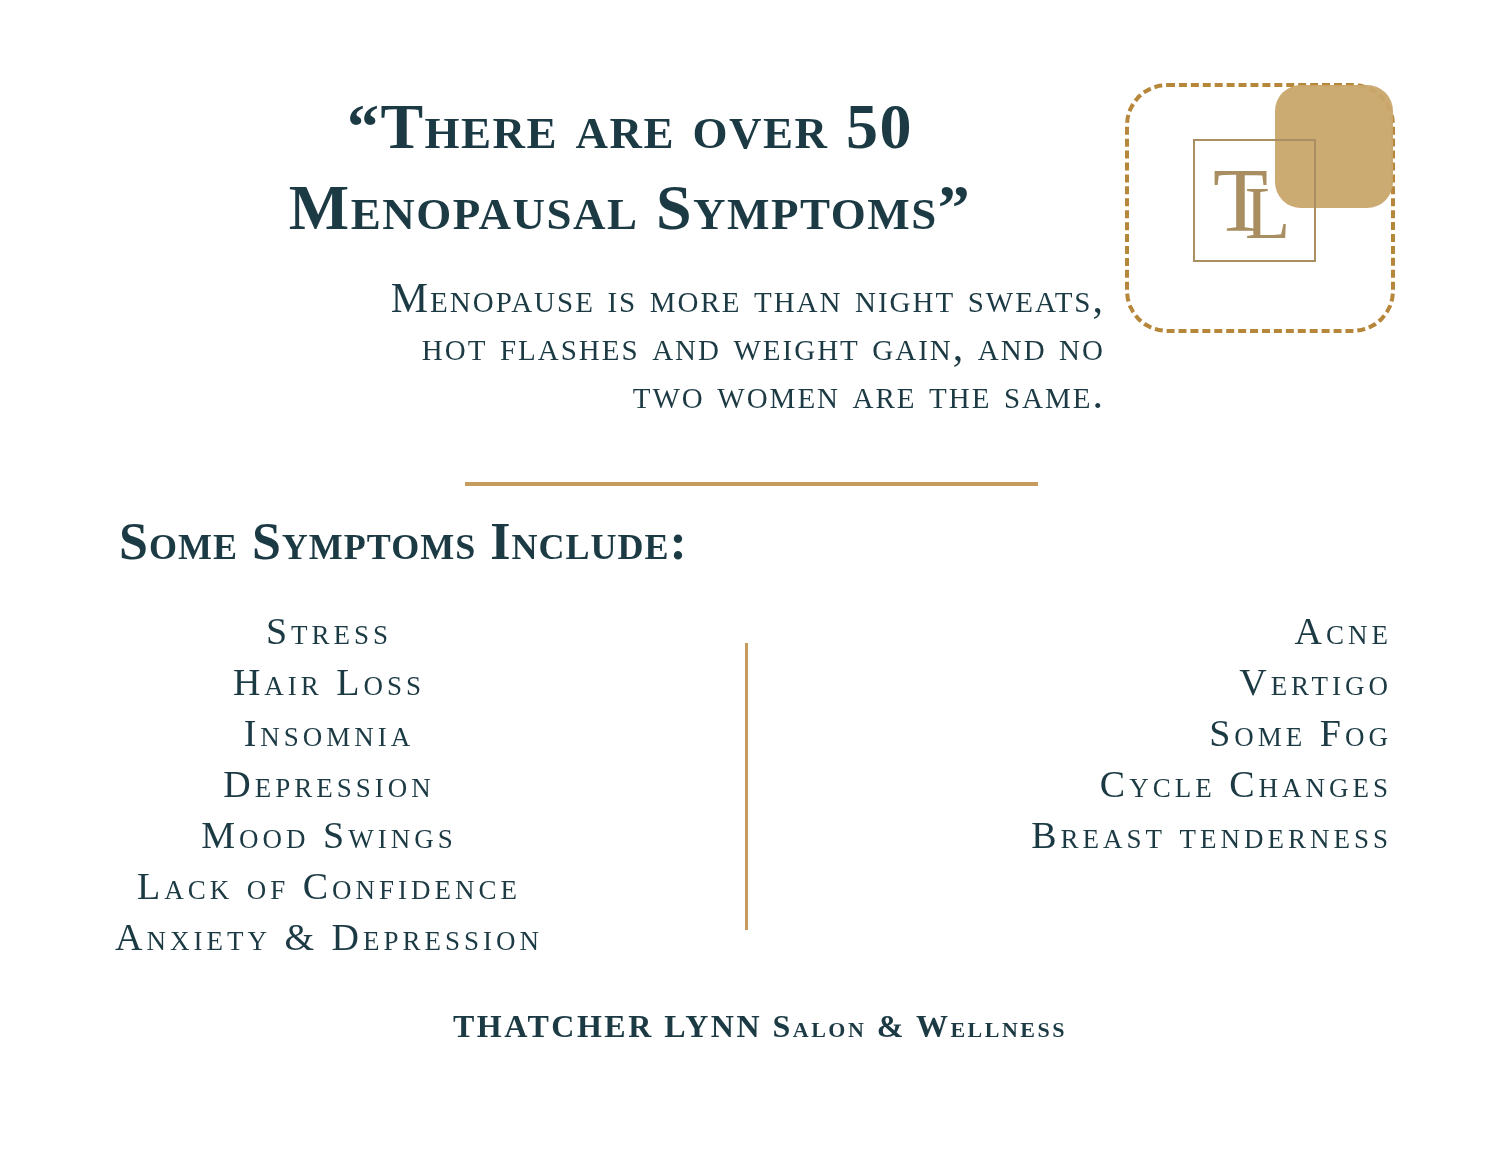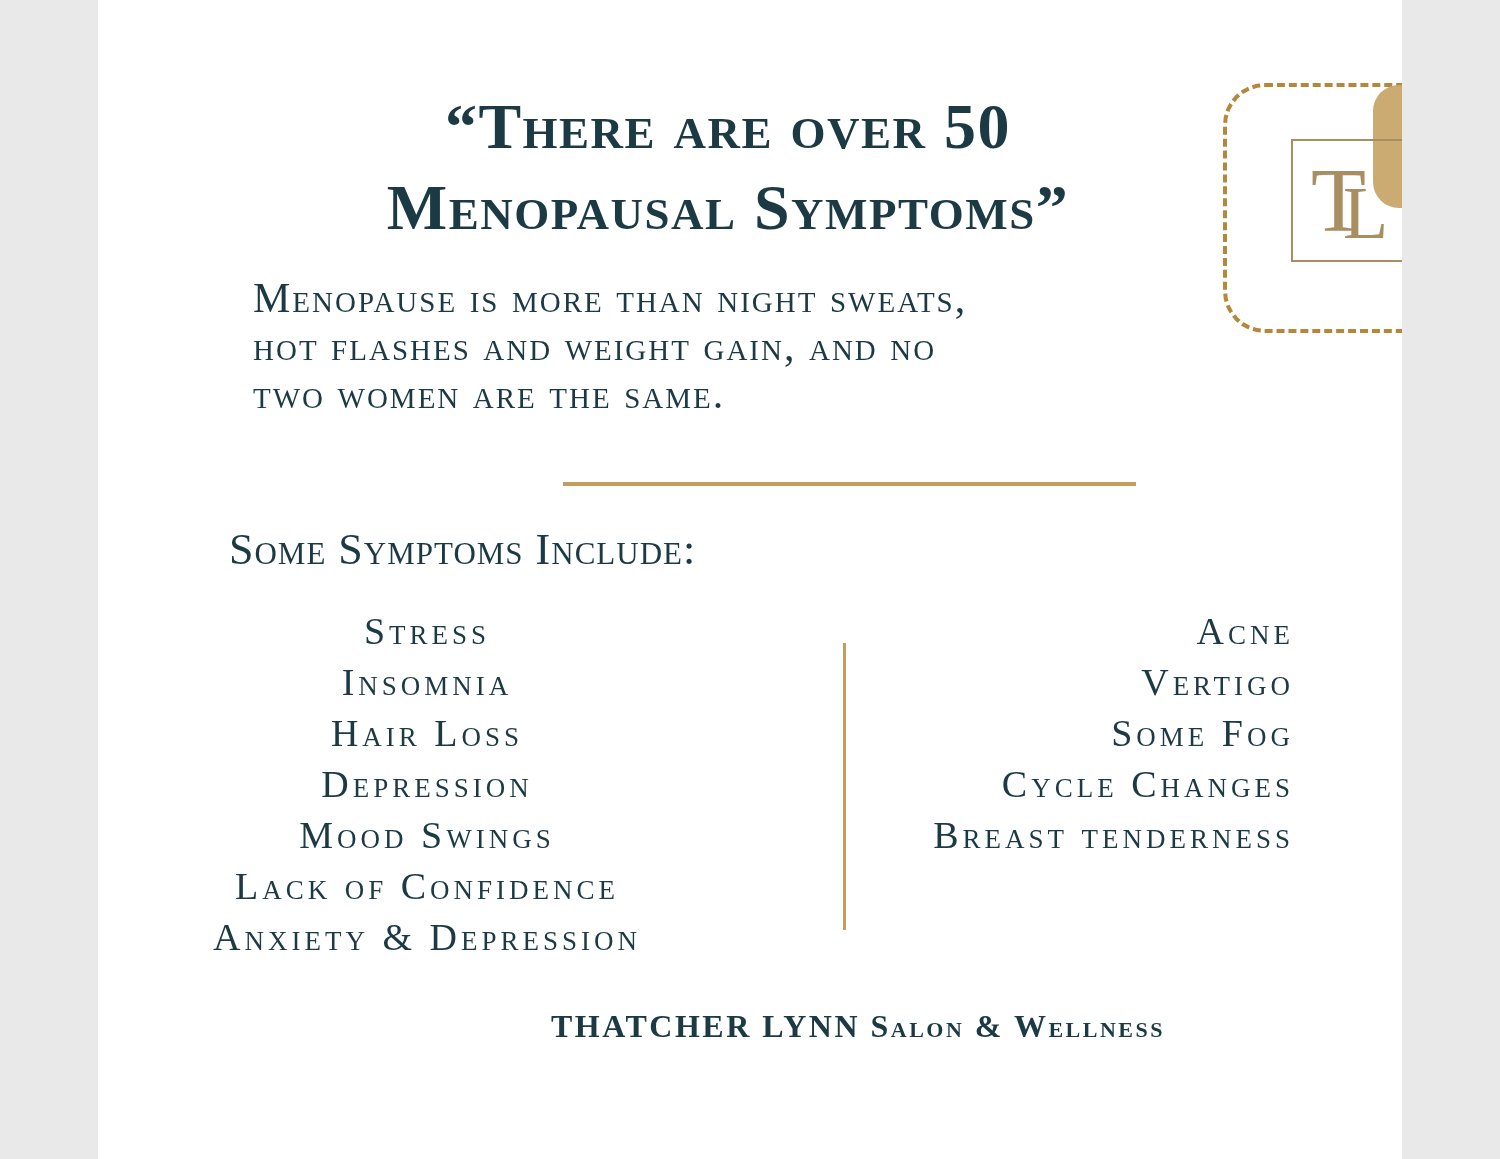--- a/index.html
+++ b/index.html
@@ -6,40 +6,40 @@
     --background:#FFFFFF;
     --text-teal:#1C3A44;
     --gold-line:#C59C5E;
     --logo-tan:#C9A76C;
     --logo-dash:#B6873A;
     --logo-frame:#A98E62;
   }
   html,body{margin:0;padding:0;background:#e9e9e9;}
   .canvas{
     position:relative;
-    width:1304px;height:1159px;
+    width:1500px;height:1159px;
     margin:0 auto;
     background:var(--background);
     overflow:hidden;
     font-family:"Liberation Serif","DejaVu Serif",serif;
     color:var(--text-teal);
   }
   
   .title{
     position:absolute;top:86px;left:130px;width:1000px;
     margin:0;text-align:center;
     font-variant:small-caps;
     font-weight:700;
     font-size:64px;line-height:81px;letter-spacing:1.5px;
   }
   .title-line{display:block;}
   
   .subtitle{
     position:absolute;top:274px;left:155px;width:950px;
-    margin:0;text-align:left;
+    margin:0;text-align:right;
     font-variant:small-caps;
     font-weight:400;
     font-size:42px;line-height:48px;letter-spacing:2px;
   }
   .subtitle-line{display:block;}
   
   .logo{position:absolute;top:0;left:0;}
   .logo-dashed{
     position:absolute;top:83px;left:1125px;width:262px;height:242px;
     border:4px dashed var(--logo-dash);
@@ -68,24 +68,24 @@
   .hr-divider{
     position:absolute;top:482px;left:465px;width:573px;height:4px;
     background:var(--gold-line);
   }
   .v-divider{
     position:absolute;top:643px;left:745px;width:3px;height:287px;
     background:var(--gold-line);
   }
   
   .section-heading{
-    position:absolute;top:508px;left:115px;margin:16px;
+    position:absolute;top:508px;left:115px;margin:4px;
     font-variant:small-caps;
-    font-weight:400;
-    font-size:44px;letter-spacing:1px;
+    font-weight:700;
+    font-size:52px;letter-spacing:1px;
   }
   
   .symptom-list{
     position:absolute;top:606px;
     margin:0;padding:0;list-style:none;
     font-variant:small-caps;
     font-size:38px;line-height:51px;letter-spacing:4px;
   }
   .symptom-list-left{left:115px;text-align:center;}
   .symptom-list-right{right:108px;text-align:right;}
@@ -121,22 +121,22 @@
     <span class="logo-letter logo-letter-t">T</span>
     <span class="logo-letter logo-letter-l">L</span>
   </div>
 
   <div class="hr-divider"></div>
 
   <h2 class="section-heading">Some Symptoms Include:</h2>
 
   <ul class="symptom-list symptom-list-left">
     <li>Stress</li>
+    <li>Hair Loss</li>
     <li>Insomnia</li>
-    <li>Hair Loss</li>
     <li>Depression</li>
     <li>Mood Swings</li>
     <li>Lack of Confidence</li>
     <li>Anxiety &amp; Depression</li>
   </ul>
 
   <div class="v-divider"></div>
 
   <ul class="symptom-list symptom-list-right">
     <li>Acne</li>

